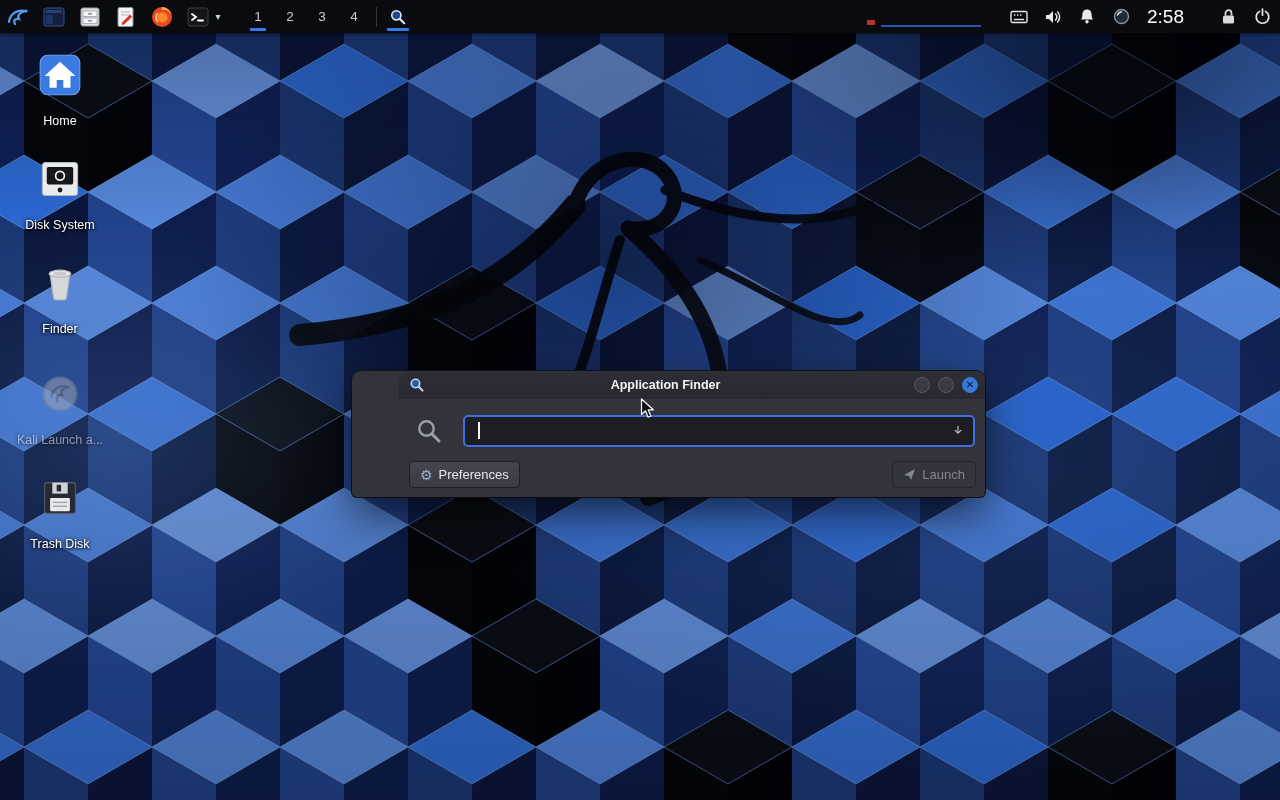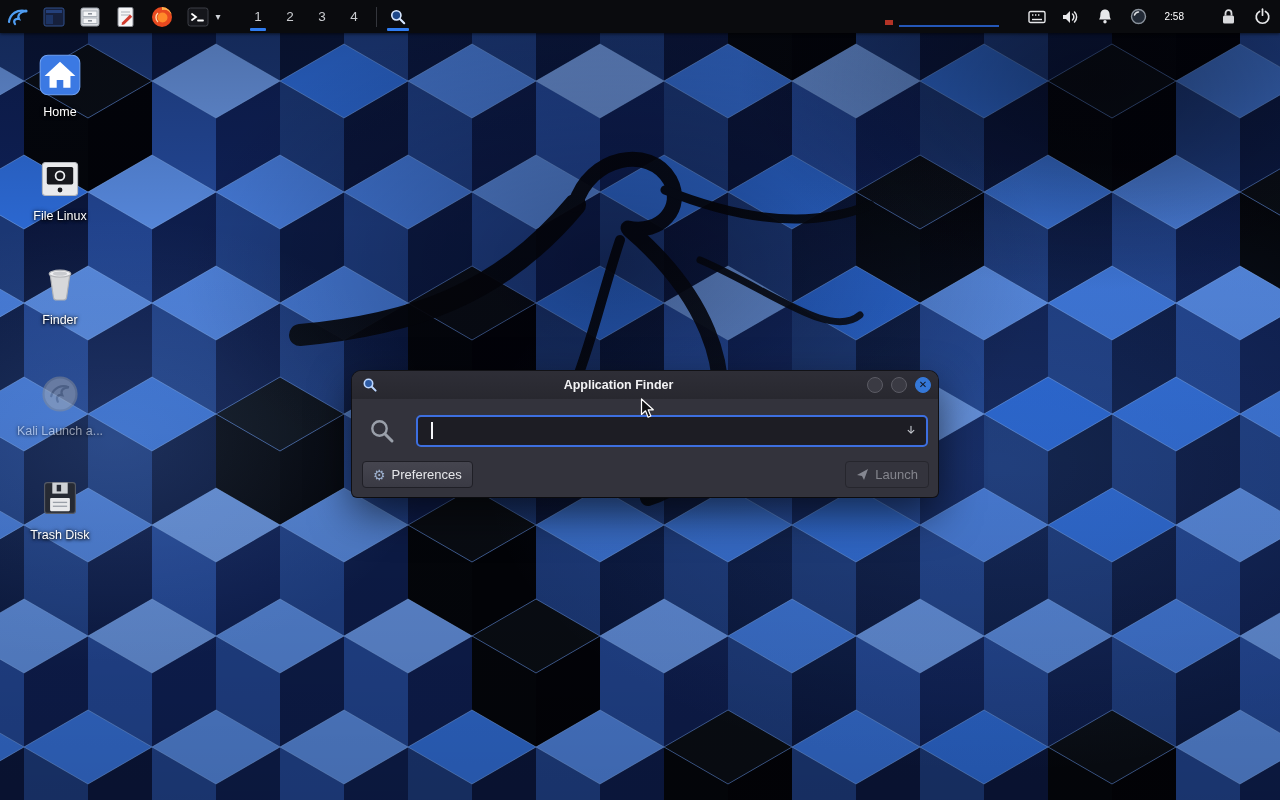--- a/index.html
+++ b/index.html
@@ -33,34 +33,34 @@
   .psep{width:1px;height:20px;background:#34363c;margin:0 6px;}
   .task{position:relative;background:none;border:none;width:30px;height:33px;display:flex;
     align-items:center;justify-content:center;cursor:pointer;}
   .task::after{content:"";position:absolute;left:4px;right:4px;bottom:2px;height:3px;
     background:#2f7cf0;border-radius:1px;}
   .pright{margin-left:auto;display:flex;align-items:center;}
   .graph{position:relative;width:100px;height:18px;margin-right:14px;border-bottom:2px solid #2457b8;}
   .graph .tick{position:absolute;left:-14px;bottom:0;width:8px;height:5px;background:#b33326;}
   .tray{background:none;border:none;padding:0;margin:0 0 0 14px;width:20px;height:22px;display:flex;
     align-items:center;justify-content:center;cursor:pointer;}
-  .clock{color:#ffffff;font-size:10px;margin:0 0 0 10px;cursor:pointer;background:none;border:none;font-family:inherit;}
+  .clock{color:#ffffff;font-size:19px;margin:0 0 0 10px;cursor:pointer;background:none;border:none;font-family:inherit;}
   .tray.lock{margin-left:28px;}
 
   
   .dicons{position:absolute;left:12px;top:0;width:96px;z-index:10;}
   .dicon{position:absolute;left:0;width:96px;text-align:center;cursor:pointer;}
   .dicon .art{width:44px;height:44px;margin:0 auto;}
-  .dicon .lbl{margin-top:8px;font-size:12.5px;color:#ffffff;text-shadow:0 1px 3px #000,0 0 4px rgba(0,0,0,.8);}
+  .dicon .lbl{margin-top:17px;font-size:12.5px;color:#ffffff;text-shadow:0 1px 3px #000,0 0 4px rgba(0,0,0,.8);}
   .dicon.dim{opacity:.5;}
 
   
   .window{position:absolute;left:352px;top:371px;width:586px;height:126px;z-index:40;
     border-radius:9px 9px 5px 5px;background:#33333c;
-    box-shadow:0 16px 42px rgba(0,0,0,.6),0 0 0 1px #15151a;}
+    box-shadow:0 16px 42px rgba(0,0,0,.6),0 0 0 1px #15151a;padding-left:47px;}
   .titlebar{height:28px;display:flex;align-items:center;padding:0 7px 0 10px;
     background:linear-gradient(#2e2e37,#28282f);border-radius:9px 9px 0 0;}
   .ticon{width:16px;height:16px;display:flex;}
   .ttitle{flex:1;text-align:center;color:#f2f2f4;font-size:12.5px;font-weight:bold;}
   .wbtn{width:16px;height:16px;border-radius:50%;border:1px solid #5b5b64;background:#3a3a43;
     margin-left:8px;padding:0;cursor:pointer;}
   .wbtn.close{background:#3578d8;border-color:#3578d8;color:#12151c;font-size:10px;font-weight:bold;
     line-height:14px;text-align:center;font-family:"DejaVu Sans",sans-serif;padding:0;}
   .wbody{position:relative;height:98px;}
   .srow{position:absolute;left:0;right:0;top:16px;height:32px;display:flex;align-items:center;}
@@ -556,21 +556,21 @@
     </div>
     <div class="dicon" style="top:157px">
       <div class="art">
         <svg width="44" height="44" viewBox="0 0 40 40">
           <rect x="4" y="5" width="32" height="30" rx="3" fill="#e9eaec" stroke="#b4b7bd"></rect>
           <rect x="8" y="9" width="24" height="16" rx="1.5" fill="#17181d"></rect>
           <circle cx="20" cy="17" r="4" fill="none" stroke="#f0f1f3" stroke-width="1.6"></circle>
           <circle cx="20" cy="30" r="2.2" fill="#17181d"></circle>
         </svg>
       </div>
-      <div class="lbl">File Linux</div>
+      <div class="lbl">Disk System</div>
     </div>
     <div class="dicon" style="top:261px">
       <div class="art">
         <svg width="44" height="44" viewBox="0 0 40 40">
           <path d="M11,12 L14,33 a3,3 0 0 0 3,2.5 h6 a3,3 0 0 0 3,-2.5 L29,12" fill="#d7d8da" stroke="#aeb0b4"></path>
           <ellipse cx="20" cy="11.5" rx="9.8" ry="3.2" fill="#efeff1" stroke="#b5b7bb"></ellipse>
           <ellipse cx="20" cy="11.5" rx="6.5" ry="2" fill="#c9cbcf"></ellipse>
         </svg>
       </div>
       <div class="lbl">Finder</div>

